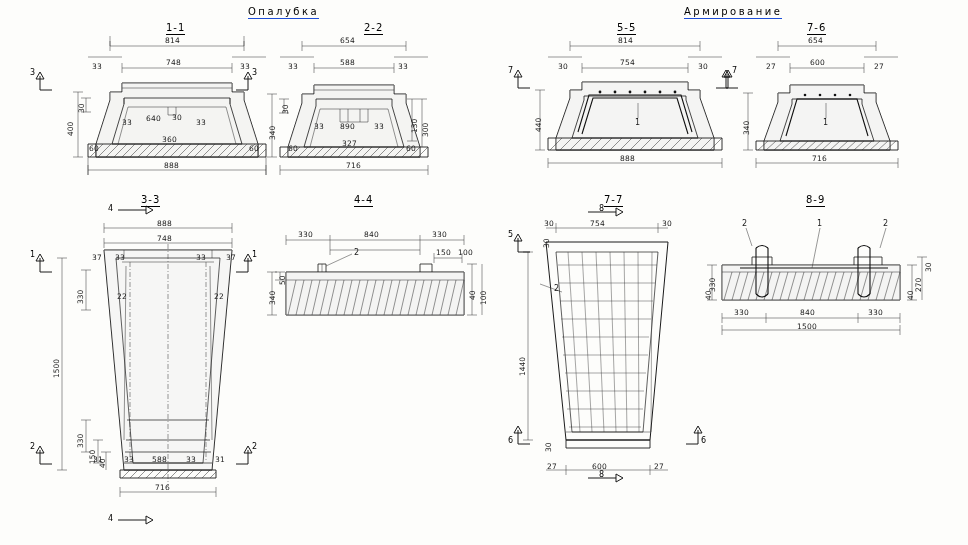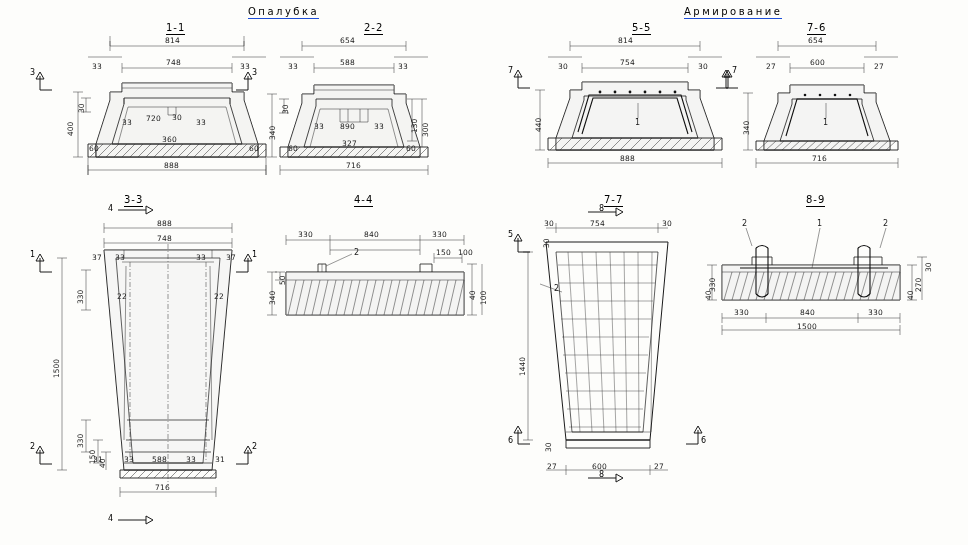--- a/index.html
+++ b/index.html
@@ -323,45 +323,45 @@
   <div class="title" style="left:684px;top:6px;">
       <u>Армирование</u>
     </div>
 
   <div class="sec" style="left:166px;top:22px;">
       <u>1-1</u>
     </div>
   <div class="sec" style="left:332px;top:22px;margin-left:32px;">
       <u>2-2</u>
     </div>
-  <div class="sec" style="left:632px;top:22px;">
+  <div class="sec" style="left:617px;top:22px;">
       <u>5-5</u>
     </div>
   <div class="sec" style="left:807px;top:22px;">
       <u>7-6</u>
     </div>
-  <div class="sec" style="left:124px;top:194px;">
+  <div class="sec" style="left:141px;top:194px;">
       <u>3-3</u>
     </div>
   <div class="sec" style="left:354px;top:194px;">
       <u>4-4</u>
     </div>
   <div class="sec" style="left:604px;top:194px;">
       <u>7-7</u>
     </div>
   <div class="sec" style="left:806px;top:194px;">
       <u>8-9</u>
     </div>
 
   <div class="dim" style="left:165px;top:36px;">814</div>
   <div class="dim" style="left:166px;top:58px;">748</div>
   <div class="dim" style="left:92px;top:62px;">33</div>
   <div class="dim" style="left:240px;top:62px;">33</div>
   <div class="dim" style="left:122px;top:118px;">33</div>
-  <div class="dim" style="left:146px;top:114px;">720</div>
+  <div class="dim" style="left:146px;top:114px;">640</div>
   <div class="dim" style="left:172px;top:113px;">30</div>
   <div class="dim" style="left:196px;top:118px;">33</div>
   <div class="dim" style="left:162px;top:135px;">360</div>
   <div class="dim" style="left:89px;top:144px;">60</div>
   <div class="dim" style="left:249px;top:144px;">60</div>
   <div class="dim" style="left:164px;top:161px;">888</div>
   <div class="vdim" style="left:66px;top:136px;">400</div>
   <div class="vdim" style="left:77px;top:113px;">30</div>
   <div class="mark" style="left:30px;top:68px;">3</div>
   <div class="mark" style="left:252px;top:68px;">3</div>

